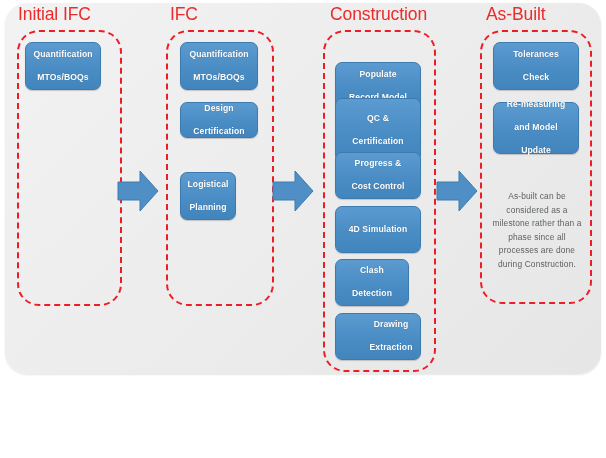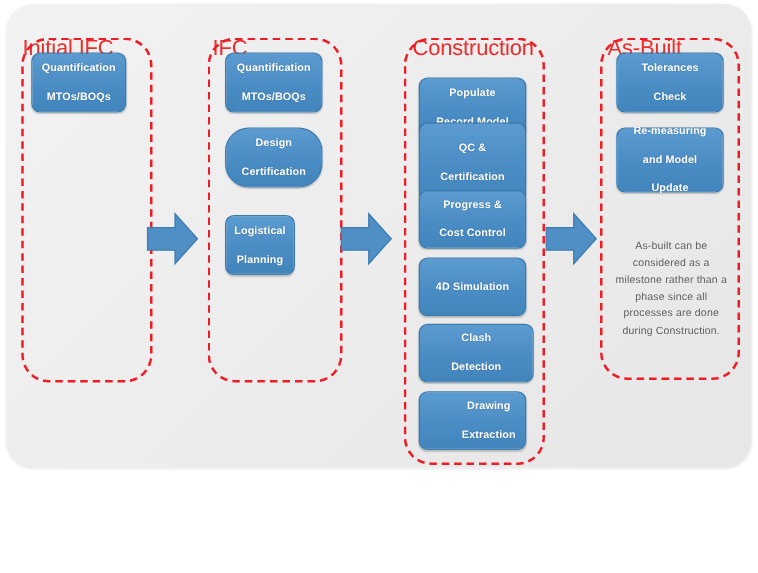--- a/index.html
+++ b/index.html
@@ -24,21 +24,20 @@
 
   
   .col-title{
     position:absolute;
     color:#ec2b2b;
     font-size:17.5px;
     font-weight:400;
     letter-spacing:-0.1px;
     white-space:nowrap;
     line-height:1;
-    margin-top:24px;
   }
 
   
   .phase-box{
     position:absolute;
     border:2.6px dashed #ee1c25;
     border-radius:22px;
     box-sizing:border-box;
   }
 
@@ -109,21 +108,21 @@
     <span>MTOs/BOQs</span>
   </span>
 </div>
 
 <div class="pbox" style="left:180px; top:42px; width:78px; height:48px;">
   <span>
     <span>Quantification</span><br>
     <span>MTOs/BOQs</span>
   </span>
 </div>
-<div class="pbox" style="left:180px; top:102px; width:78px; height:48px;border-radius:19px;">
+<div class="pbox" style="left:180px; top:102px; width:78px; height:36px;">
   <span>
     <span>Design</span><br>
     <span>Certification</span>
   </span>
 </div>
 <div class="pbox" style="left:180px; top:172px; width:56px; height:48px;">
   <span>
     <span>Logistical</span><br>
     <span>Planning</span>
   </span>
@@ -145,21 +144,21 @@
   <span>
     <span>Progress &amp;</span><br>
     <span>Cost Control</span>
   </span>
 </div>
 <div class="pbox" style="left:335px; top:206px; width:86px; height:47px;">
   <span>
     <span>4D Simulation</span>
   </span>
 </div>
-<div class="pbox" style="left:335px; top:259px; width:92px; height:47px;">
+<div class="pbox" style="left:335px; top:259px; width:74px; height:47px;">
   <span>
     <span>Clash</span><br>
     <span>Detection</span>
   </span>
 </div>
 <div class="pbox" style="left:335px; top:313px; width:86px; height:47px;padding-left:28px;">
   <span>
     <span>Drawing</span><br>
     <span>Extraction</span>
   </span>

